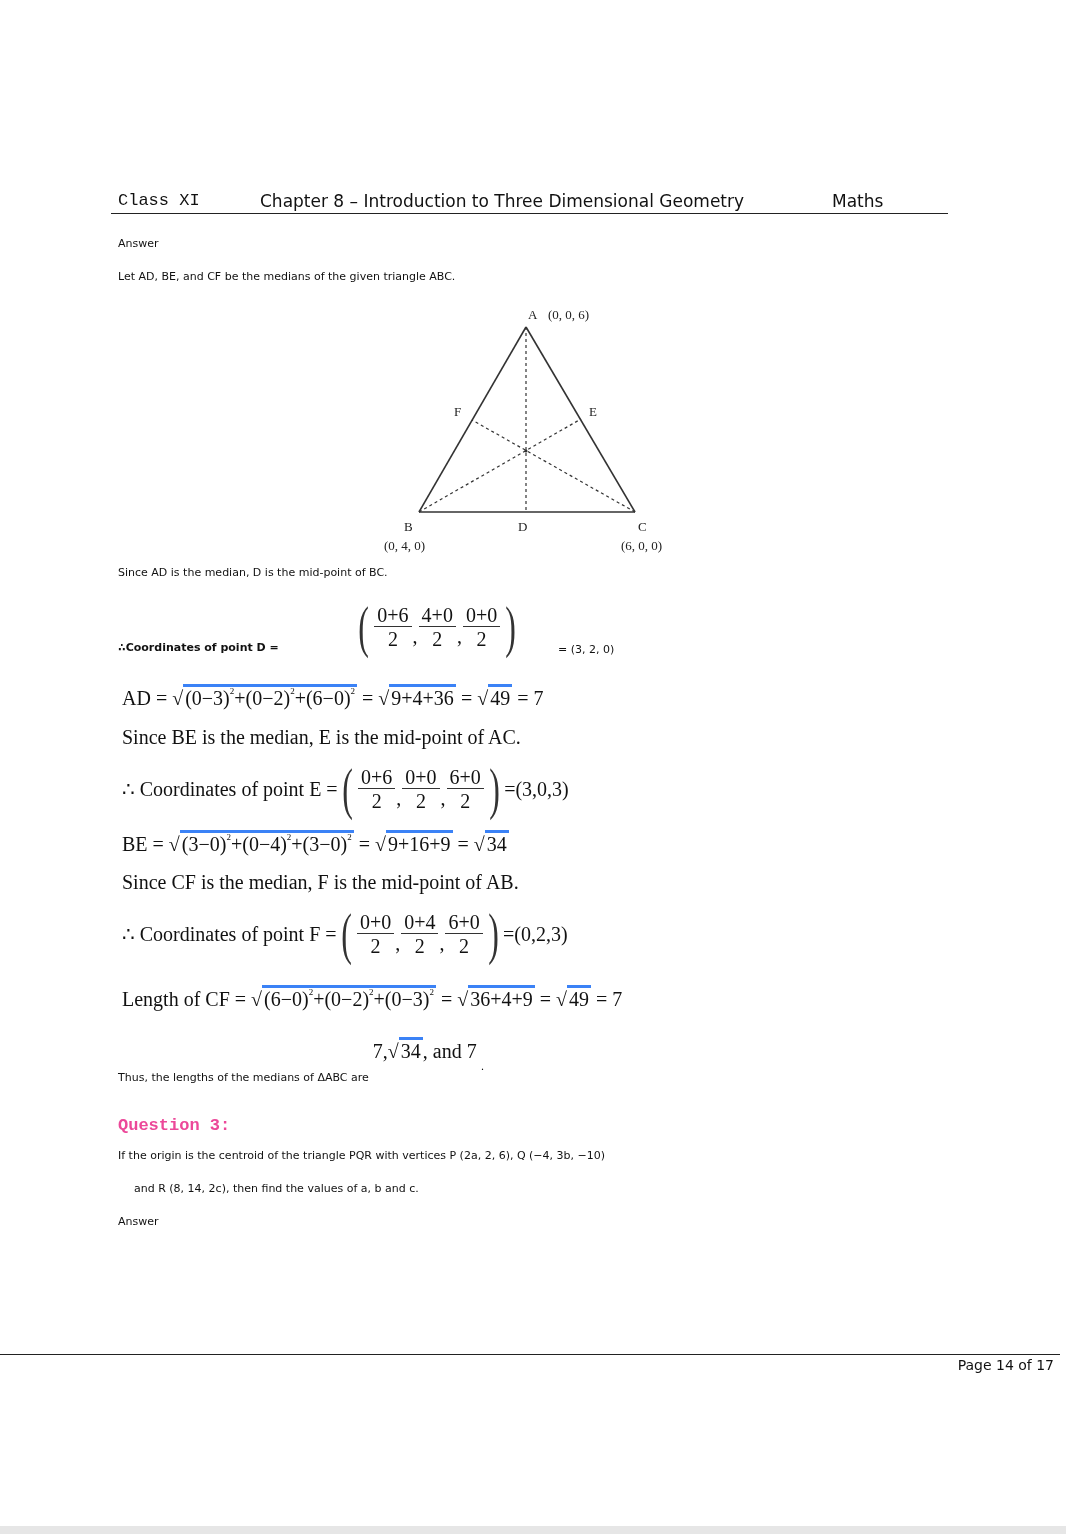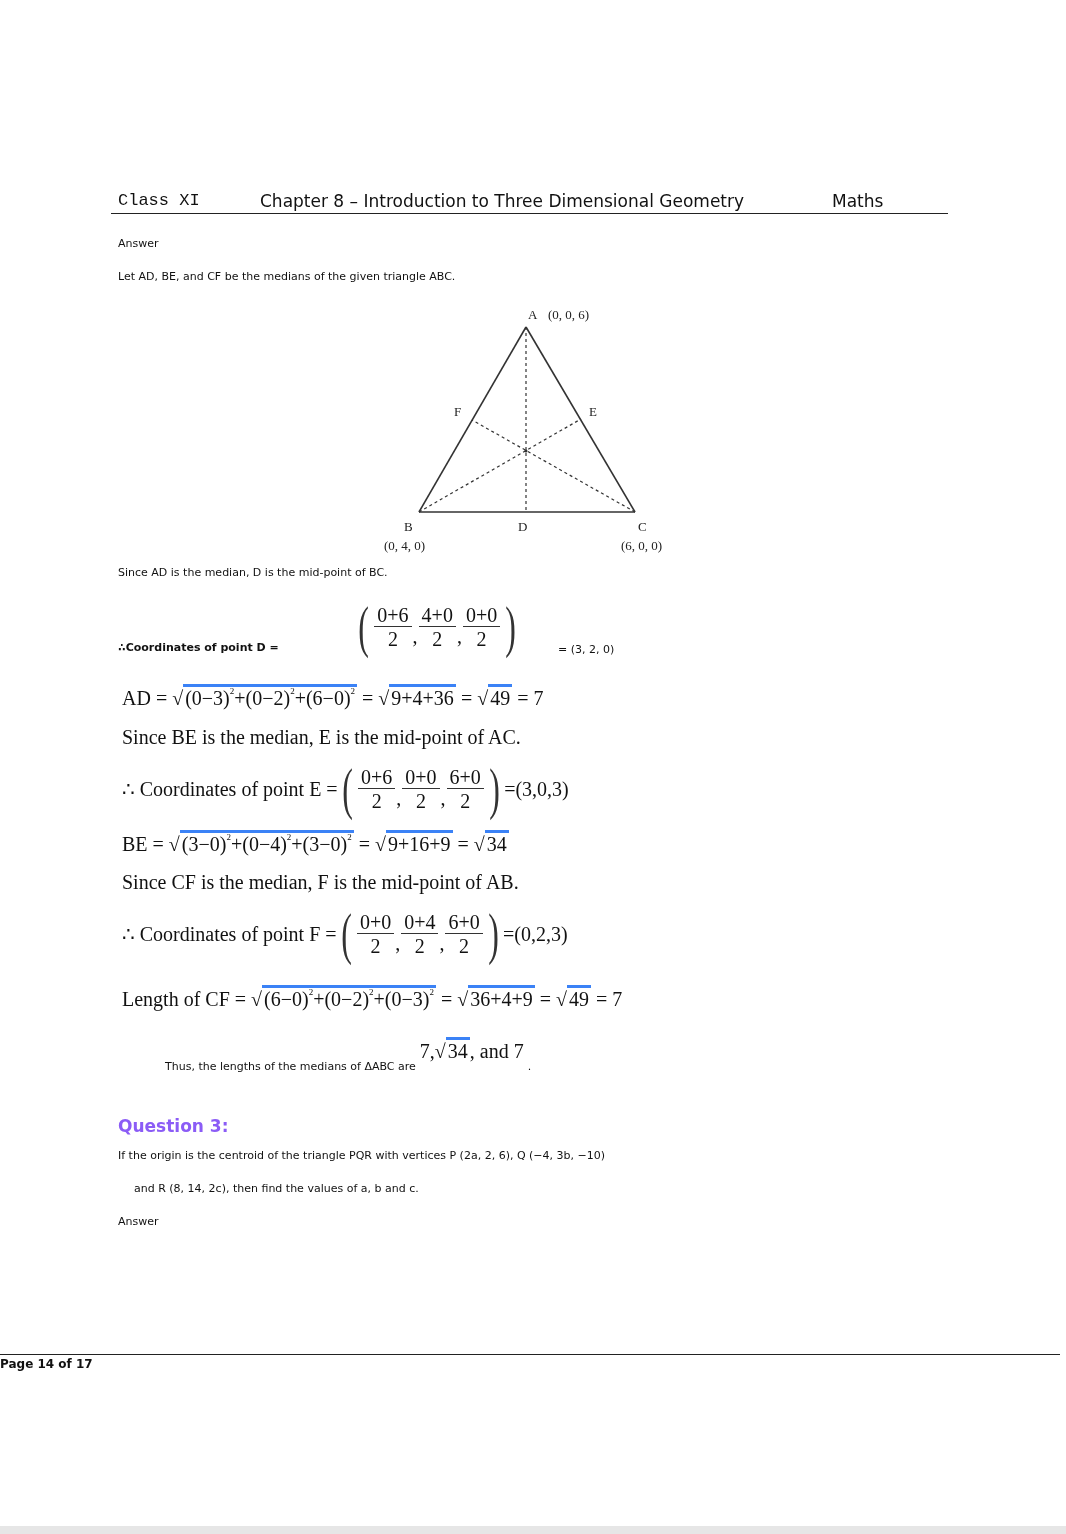--- a/index.html
+++ b/index.html
@@ -16,23 +16,23 @@
 
   .frac { display:inline-block; vertical-align:middle; text-align:center; margin:0 1px; }
   .frac .num { display:block; padding:0 3px; border-bottom:1px solid #333; line-height:1.1; }
   .frac .den { display:block; line-height:1.2; }
   .paren { display:inline-block; vertical-align:middle; font-size:58px; font-weight:100; line-height:1; transform:scaleX(0.55); color:#333; }
   .sep { display:inline-block; vertical-align:middle; margin-top:18px; }
   .sqrt { display:inline-block; }
   .rad { border-top:3px solid #3b82f6; padding:0 2px; }
   sup { font-size:9px; vertical-align:11px; }
 
-  .q-head { font-size:17px; font-weight:bold; color:#8b5cf6; }
+  .q-head { font-size:17px; font-weight:bold; color:#ec4899;font-family:Liberation Mono, monospace; }
   .foot-rule { position:absolute; left:0; top:1354px; width:1060px; border-top:1.5px solid #222; }
-  .foot { font-size:12px; font-weight:bold; top:1357px; left:0; width:1054px; text-align:left; }
+  .foot { font-size:14px; font-weight:normal; top:1357px; left:0; width:1054px; text-align:right; }
   .bottom-strip { position:absolute; left:0; top:1526px; width:1066px; height:8px; background:#e6e6e6; }
 </style>
 </head>
 <body>
 
 <div class="abs sans hdr" style="left:118px;font-family:Liberation Mono, monospace;">Class XI</div>
 <div class="abs sans hdr" style="left:260px;">Chapter 8 – Introduction to Three Dimensional Geometry</div>
 <div class="abs sans hdr" style="left:832px;">Maths</div>
 <div class="hdr-rule"></div>
 
@@ -106,21 +106,21 @@
   <span>Length of CF =</span>
   <span class="sqrt">√<span class="rad"><span>(6−0)</span><sup>2</sup><span>+(0−2)</span><sup>2</sup><span>+(0−3)</span><sup>2</sup></span></span>
   <span>=</span>
   <span class="sqrt">√<span class="rad">36+4+9</span></span>
   <span>=</span>
   <span class="sqrt">√<span class="rad">49</span></span>
   <span>= 7</span>
 </div>
 
 <div class="abs" style="left:118px; top:1040px;">
-  <span class="sans txt" style="position:relative; top:12px;margin-left:47px;">Thus, the lengths of the medians of ΔABC are</span>
+  <span class="sans txt" style="position:relative; top:23px;">Thus, the lengths of the medians of ΔABC are</span>
   <span class="serif mth"><span>7,</span><span class="sqrt">√<span class="rad">34</span></span><span>, and 7</span></span>
   <span class="sans txt" style="position:relative; top:12px;">.</span>
 </div>
 
 <div class="abs sans q-head" style="left:118px; top:1116px;">Question 3:</div>
 <div class="abs sans txt" style="left:118px; top:1149px;">If the origin is the centroid of the triangle PQR with vertices P (2a, 2, 6), Q (−4, 3b, −10)</div>
 <div class="abs sans txt" style="left:118px; top:1182px;margin-left:16px;">and R (8, 14, 2c), then find the values of a, b and c.</div>
 <div class="abs sans txt" style="left:118px; top:1215px;">Answer</div>
 
 <div class="foot-rule"></div>

